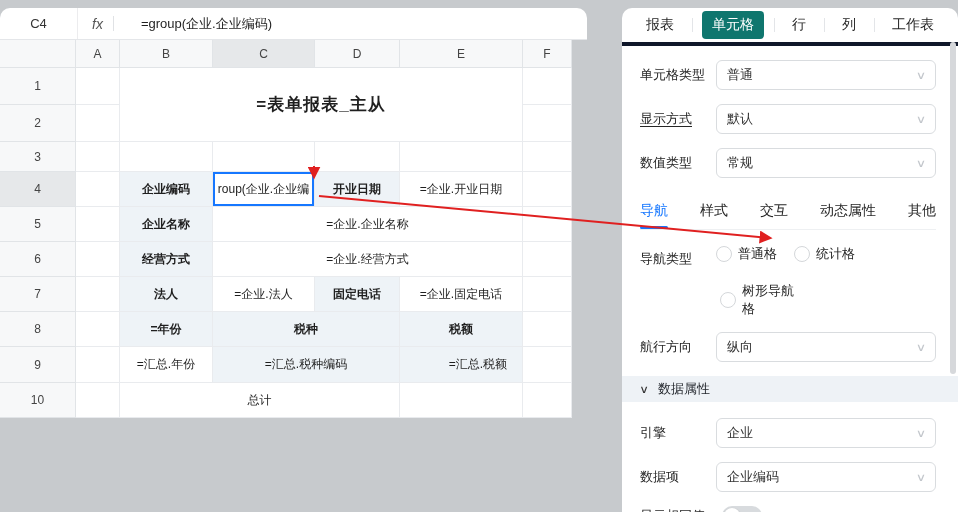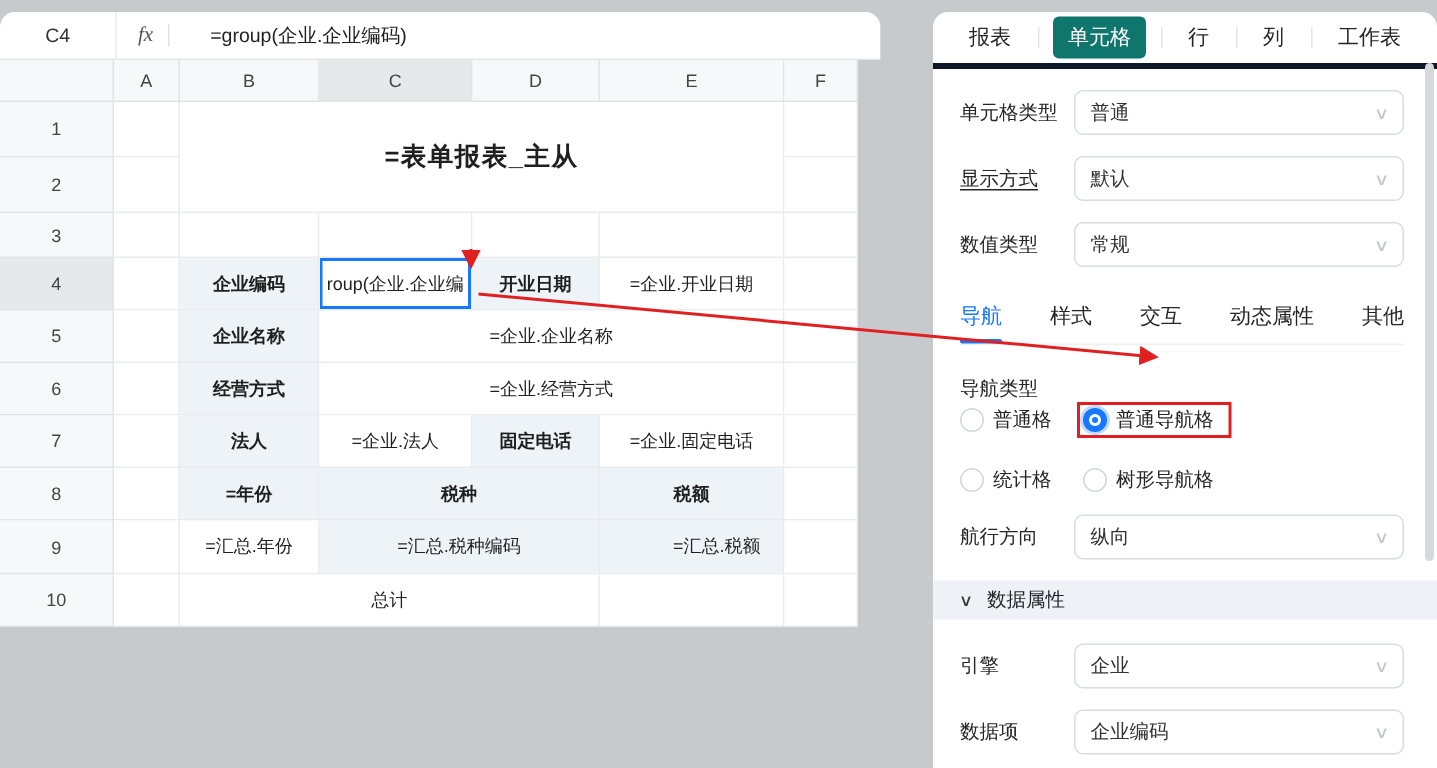--- a/index.html
+++ b/index.html
@@ -18,21 +18,21 @@
   }
   .formula-bar {
     height:32px; background:#fff; border-bottom:1px solid #e4e6e9;
     display:flex; align-items:center;
   }
   .name-box {
     width:78px; height:100%; display:flex; align-items:center; justify-content:center;
     font-size:13px; color:#333; border-right:1px solid #ececee;
   }
   .fx {
-    font-family:Liberation Serif, serif; font-style:italic; font-size:14px;
+    font-family:Liberation Sans, sans-serif; font-style:italic; font-size:14px;
     color:#555; margin:0 10px 0 14px;
   }
   .fb-sep { width:1px; height:15px; background:#e0e2e5; }
   .formula-text { margin-left:27px; font-size:13px; color:#1f1f1f; white-space:nowrap; }
 
   .grid {
     position:absolute; top:32px; left:0; width:572px; background:#fff;
     display:grid;
     grid-template-columns:76px 44px 93px 102px 85px 123px 49px;
     grid-template-rows:28px 37px 37px 30px 35px 35px 35px 35px 35px 36px 35px;
@@ -83,21 +83,21 @@
     display:flex; justify-content:space-between; align-items:flex-end;
     margin:4px 0 0 0; border-bottom:1px solid #eef0f2; padding:6px 0 0 0;
   }
   .subtab { font-size:14px; color:#262626; padding:4px 0 9px 0; position:relative; }
   .subtab.active { color:#1677ff; }
   .subtab.active::after {
     content:""; position:absolute; left:0; right:0; bottom:0; height:3px;
     background:#1677ff; border-radius:2px;
   }
 
-  .navtype-row { display:flex; align-items:flex-start; margin-top:15px;flex-direction:column; }
+  .navtype-row { display:flex; align-items:flex-start; margin-top:15px; }
   .navtype-row .field-label { margin-top:5px; }
   .radio-grid { display:grid; grid-template-columns:78px auto; row-gap:19px; align-items:center; }
   .radio-opt { display:flex; align-items:center; font-size:13px; color:#262626; }
   .radio {
     width:16px; height:16px; border-radius:50%; border:1px solid #d4d7da;
     background:#fff; margin-right:6px; flex-shrink:0;
   }
   .radio.on {
     border:none; background:#1677ff; position:relative;
     box-shadow:0 0 0 2px #bfdcff;
@@ -278,26 +278,20 @@
       <span class="subtab">其他</span>
     </div>
 
     <div class="navtype-row">
       <span class="field-label">导航类型</span>
       <div class="radio-grid">
         <div class="radio-opt">
           <span class="radio"></span>
           <span>普通格</span>
         </div>
-        <div class="red-box">
-          <div class="radio-opt">
-            <span class="radio on"></span>
-            <span>普通导航格</span>
-          </div>
-        </div>
         <div class="radio-opt">
           <span class="radio"></span>
           <span>统计格</span>
         </div>
         <div class="radio-opt indent4">
           <span class="radio"></span>
           <span>树形导航格</span>
         </div>
       </div>
     </div>

